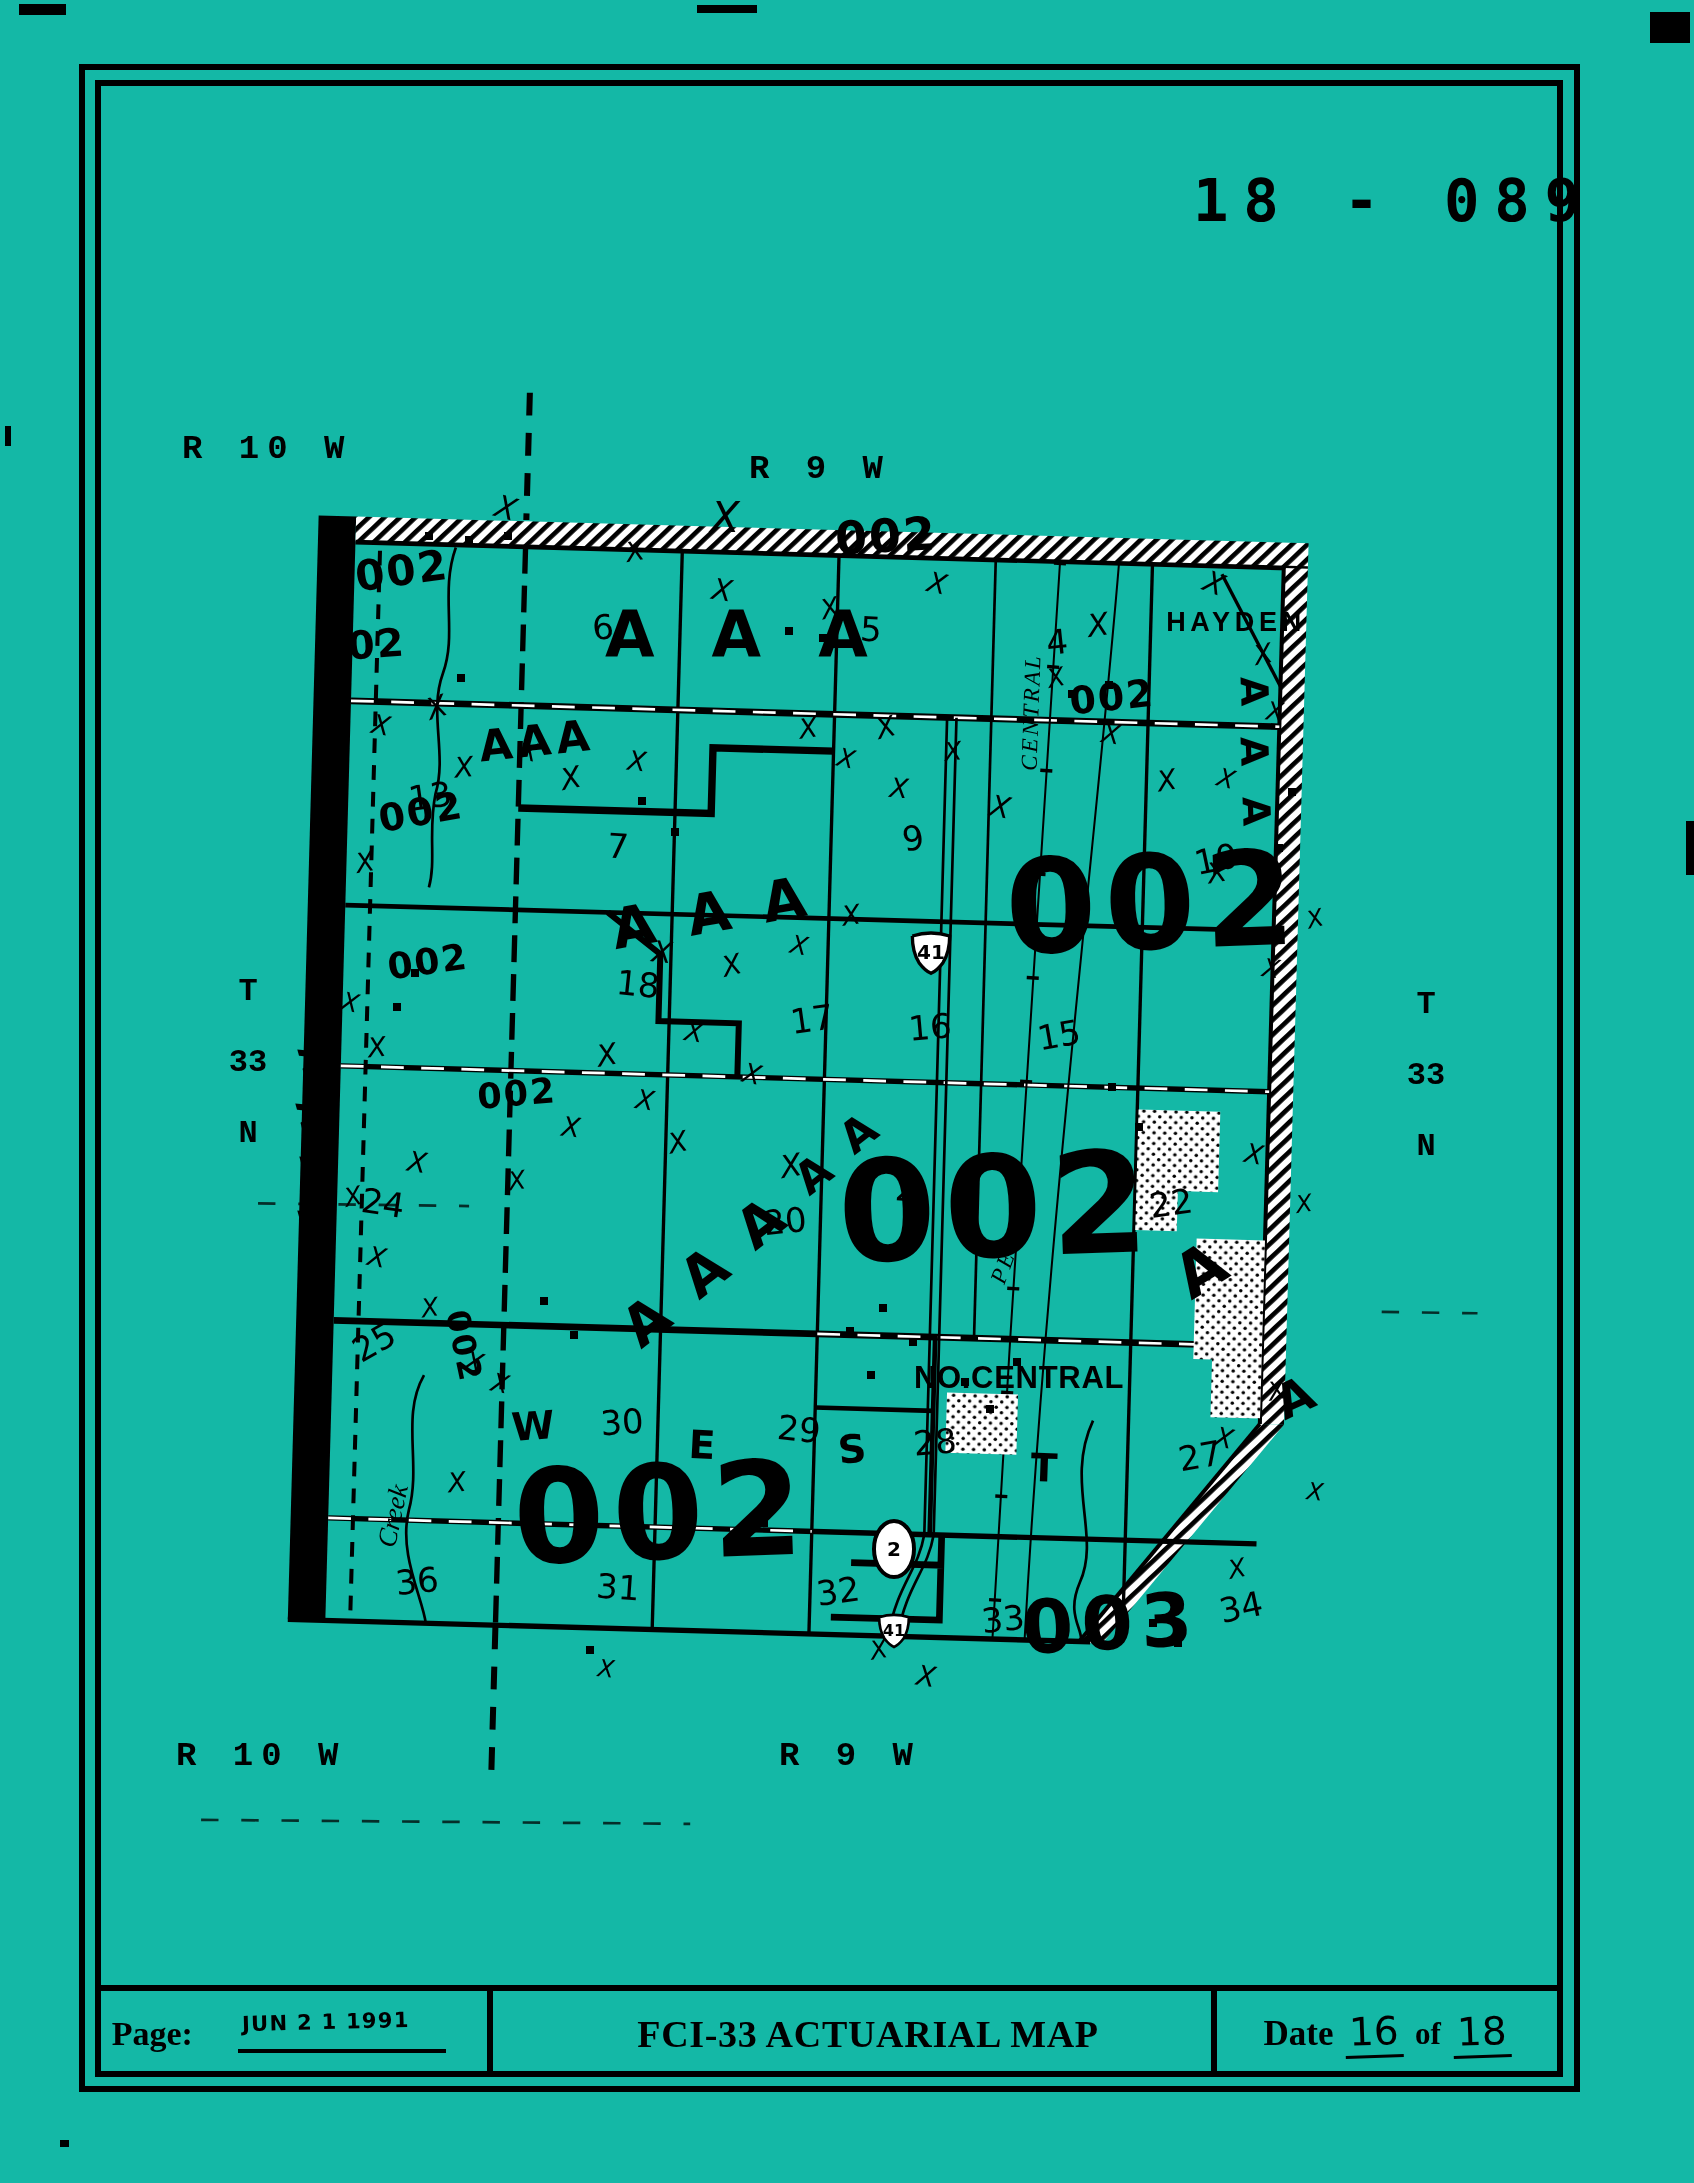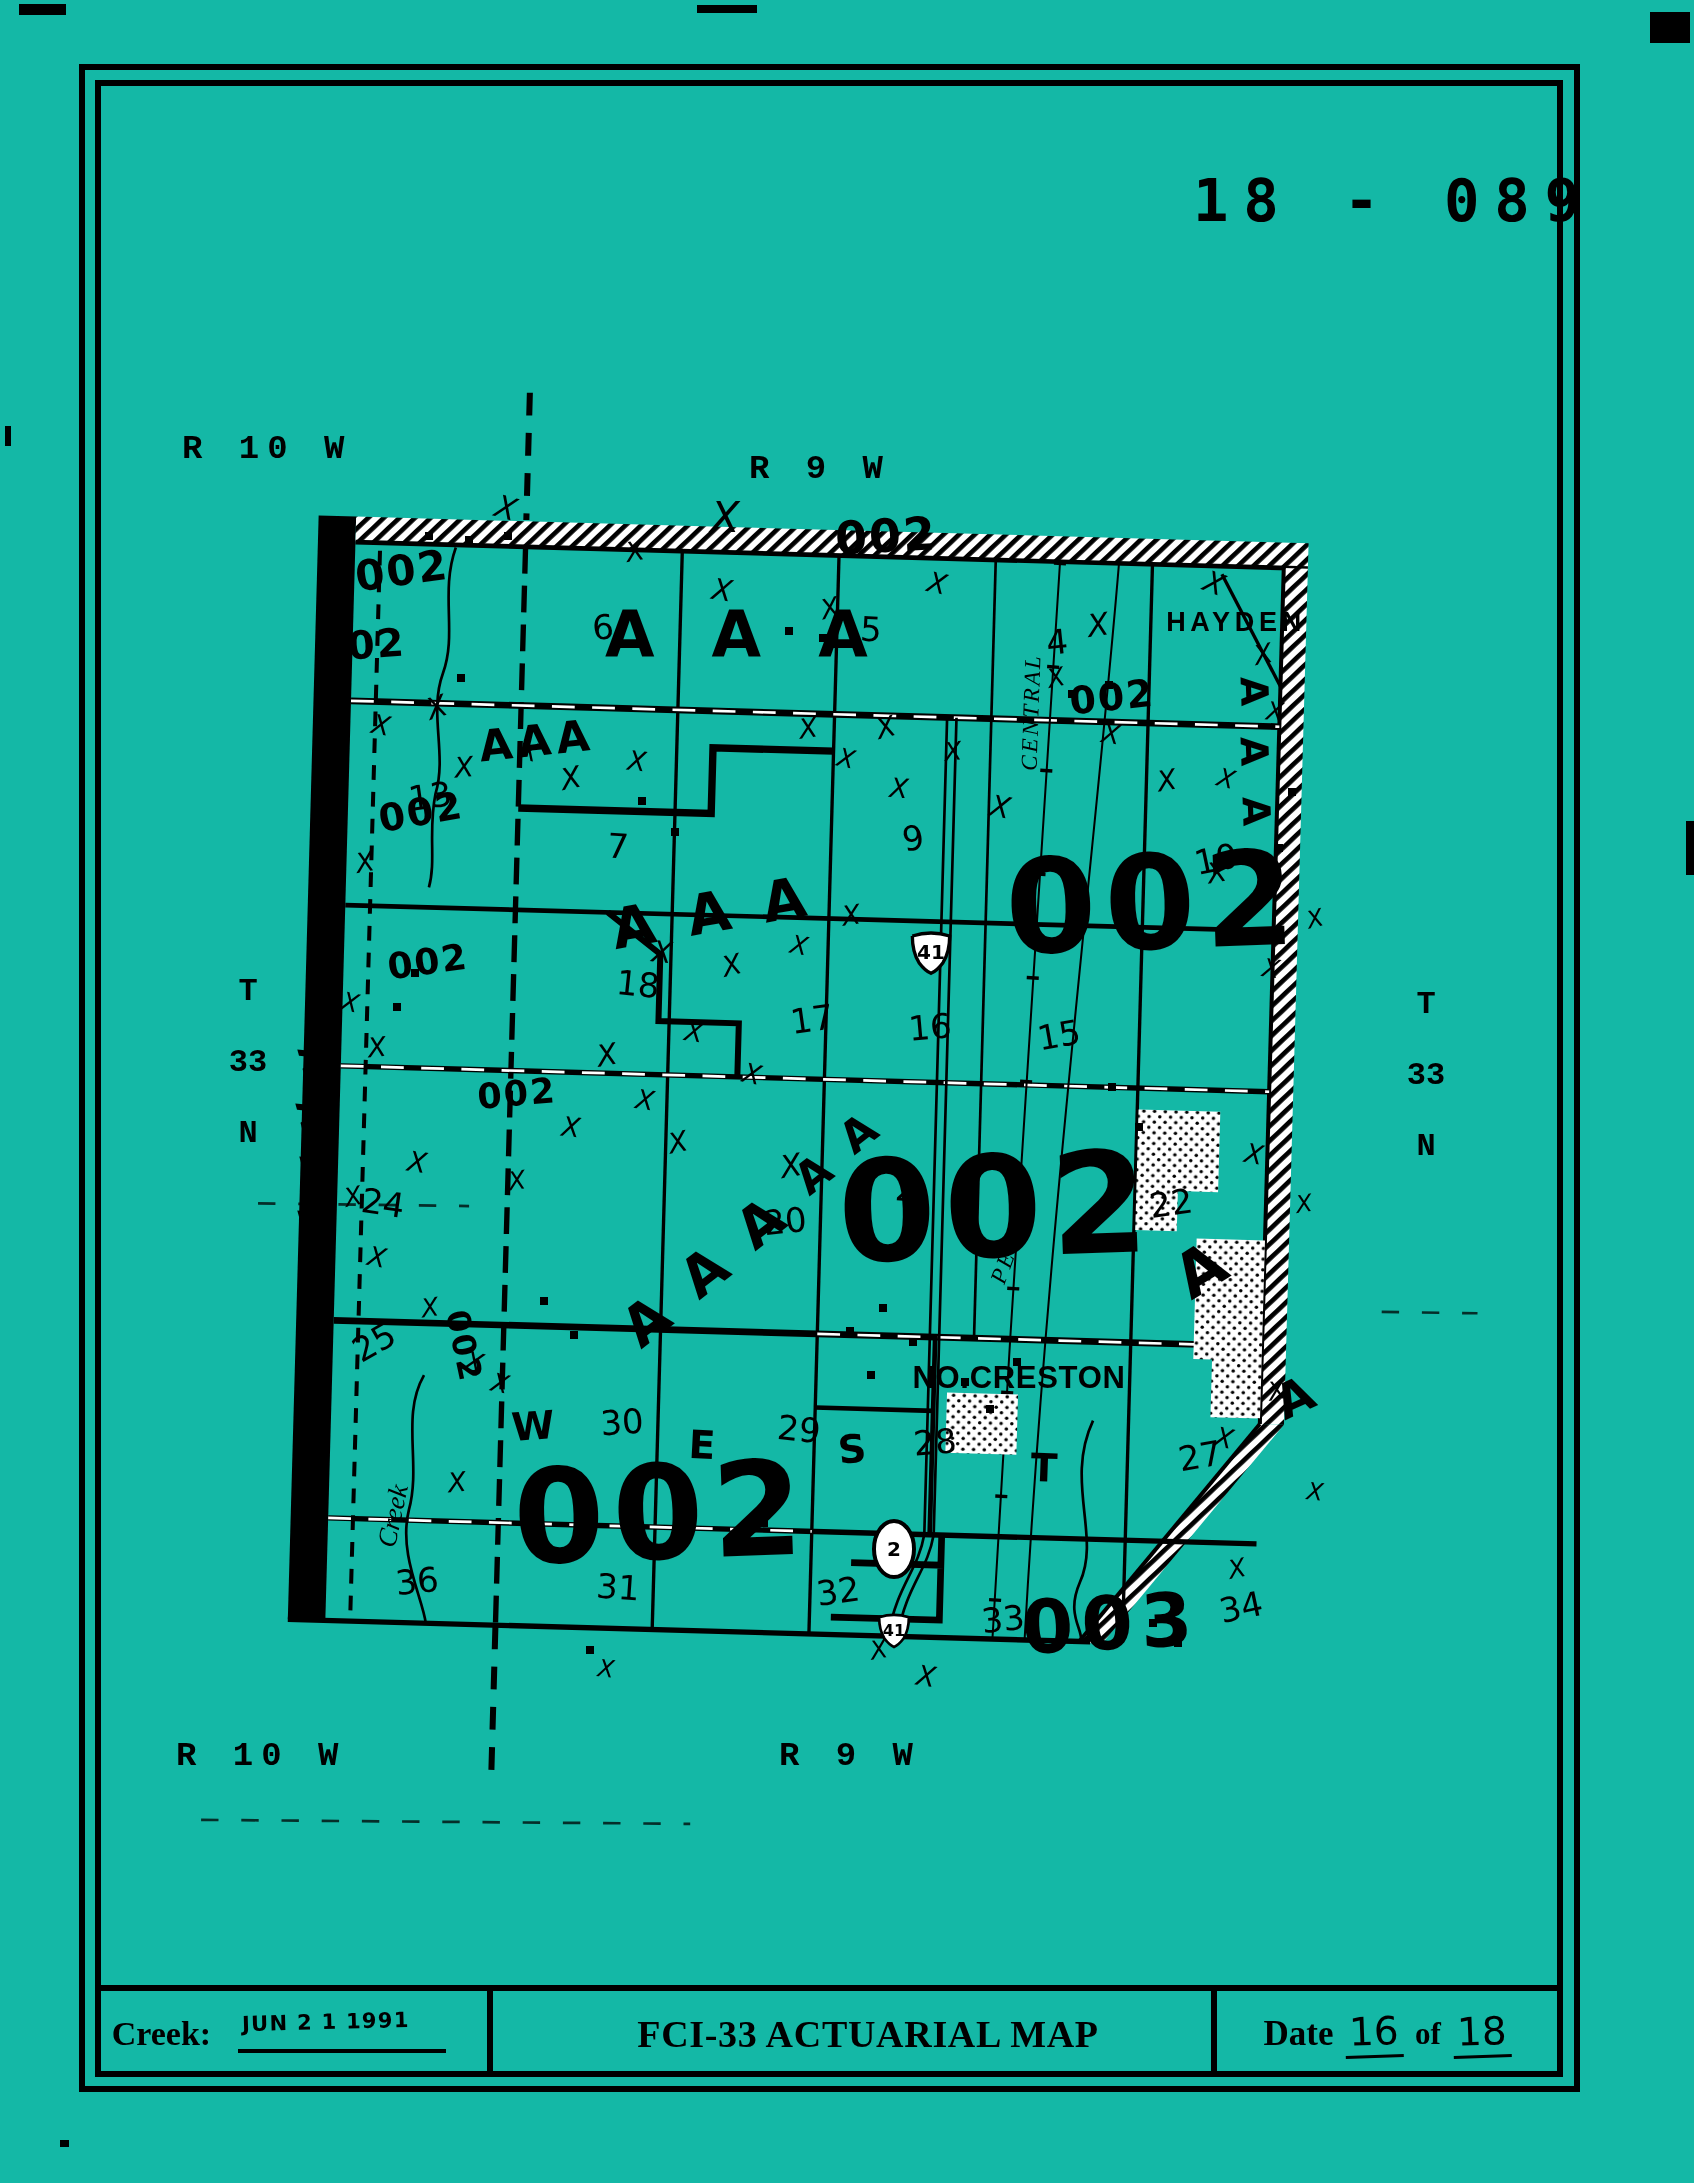--- a/index.html
+++ b/index.html
@@ -223,21 +223,21 @@
       <div class="lbl aaa" style="left: 310px; top: 1114px; font-size: 35px; letter-spacing: 1.3px; transform: translate(-50%, -50%) rotate(75deg);">A</div>
       <div class="lbl aaa" style="left: 314px; top: 1167px; font-size: 35px; letter-spacing: 1.3px; transform: translate(-50%, -50%) rotate(75deg);">A</div>
       <div class="lbl aaa" style="left: 312px; top: 1221px; font-size: 35px; letter-spacing: 1.3px; transform: translate(-50%, -50%) rotate(75deg);">A</div>
       <div class="lbl aaa" style="left: 1201px; top: 1270px; font-size: 62px; letter-spacing: 1.3px; transform: translate(-50%, -50%) rotate(-32deg);">A</div>
       <div class="lbl aaa" style="left: 1295px; top: 1397px; font-size: 48px; letter-spacing: 1.3px; transform: translate(-50%, -50%) rotate(-25deg);">A</div>
       <div class="lbl dirletter" style="left: 533px; top: 1426px; transform: translate(-50%, -50%) rotate(-4deg);">W</div>
       <div class="lbl dirletter" style="left: 702px; top: 1445px; transform: translate(-50%, -50%) rotate(3deg);">E</div>
       <div class="lbl dirletter" style="left: 852px; top: 1449px; transform: translate(-50%, -50%) rotate(-6deg);">S</div>
       <div class="lbl dirletter" style="left: 1044px; top: 1468px; transform: translate(-50%, -50%) rotate(2deg);">T</div>
       <div class="lbl town town-creston" style="left: 1236px; top: 622px; transform: translate(-50%, -50%) rotate(0deg);">HAYDEN</div>
-      <div class="lbl town town-hayden" style="left: 1019px; top: 1377px; transform: translate(-50%, -50%) rotate(0deg);">NO.CRESTON</div>
+      <div class="lbl town town-hayden" style="left: 1019px; top: 1377px; transform: translate(-50%, -50%) rotate(0deg);">NO.CENTRAL</div>
       <div class="lbl rrname" style="left: 1031px; top: 712px; transform: translate(-50%, -50%) rotate(-88deg);">CENTRAL</div>
       <div class="lbl rrname" style="left: 1009px; top: 1250px; transform: translate(-50%, -50%) rotate(-70deg);">PENN</div>
       <div class="lbl creeklbl" style="left: 393px; top: 1516px; transform: translate(-50%, -50%) rotate(-78deg);">Creek</div>
       <div class="xmark" style="left: 725px; top: 517px; font-size: 43px; transform: translate(-50%, -50%) rotate(0deg);">X</div>
       <div class="xmark" style="left: 506px; top: 508px; font-size: 31px; transform: translate(-50%, -50%) rotate(15deg);">X</div>
       <div class="xmark" style="left: 635px; top: 551px; font-size: 27px; transform: translate(-50%, -50%) rotate(-10deg);">X</div>
       <div class="xmark" style="left: 722px; top: 591px; font-size: 29.5px; transform: translate(-50%, -50%) rotate(8deg);">X</div>
       <div class="xmark" style="left: 830px; top: 608px; font-size: 27px; transform: translate(-50%, -50%) rotate(-14deg);">X</div>
       <div class="xmark" style="left: 937px; top: 584px; font-size: 28px; transform: translate(-50%, -50%) rotate(12deg);">X</div>
       <div class="xmark" style="left: 1098px; top: 625px; font-size: 31px; transform: translate(-50%, -50%) rotate(-8deg);">X</div>
@@ -339,21 +339,21 @@
       <div class="shield" style="left: 894px; top: 1630px; transform: translate(-50%, -50%) rotate(0deg);">
         <svg width="35" height="39" viewBox="0 0 66 72">
           <path d="M5 12 Q33 3 61 12 Q61 36 51 52 Q42 64 33 68 Q24 64 15 52 Q5 36 5 12" fill="#fff" stroke="#000" stroke-width="5"></path>
         </svg>
         <span class="shield-label" style="font-size: 16px;">41</span>
       </div>
     </div>
 
   <div class="footer">
     <div class="fcell fcell1">
-      <span class="date-label">Creek:</span>
+      <span class="date-label">Page:</span>
       <span class="date-stamp">JUN 2 1 1991</span>
       <span class="date-underline"></span>
     </div>
     <div class="fcell fcell2">
       <span class="footer-title">FCI-33 ACTUARIAL MAP</span>
     </div>
     <div class="fcell fcell3">
       <span class="page-word">Date</span>
       <span class="hand-num">16</span>
       <span class="of-word">of</span>

